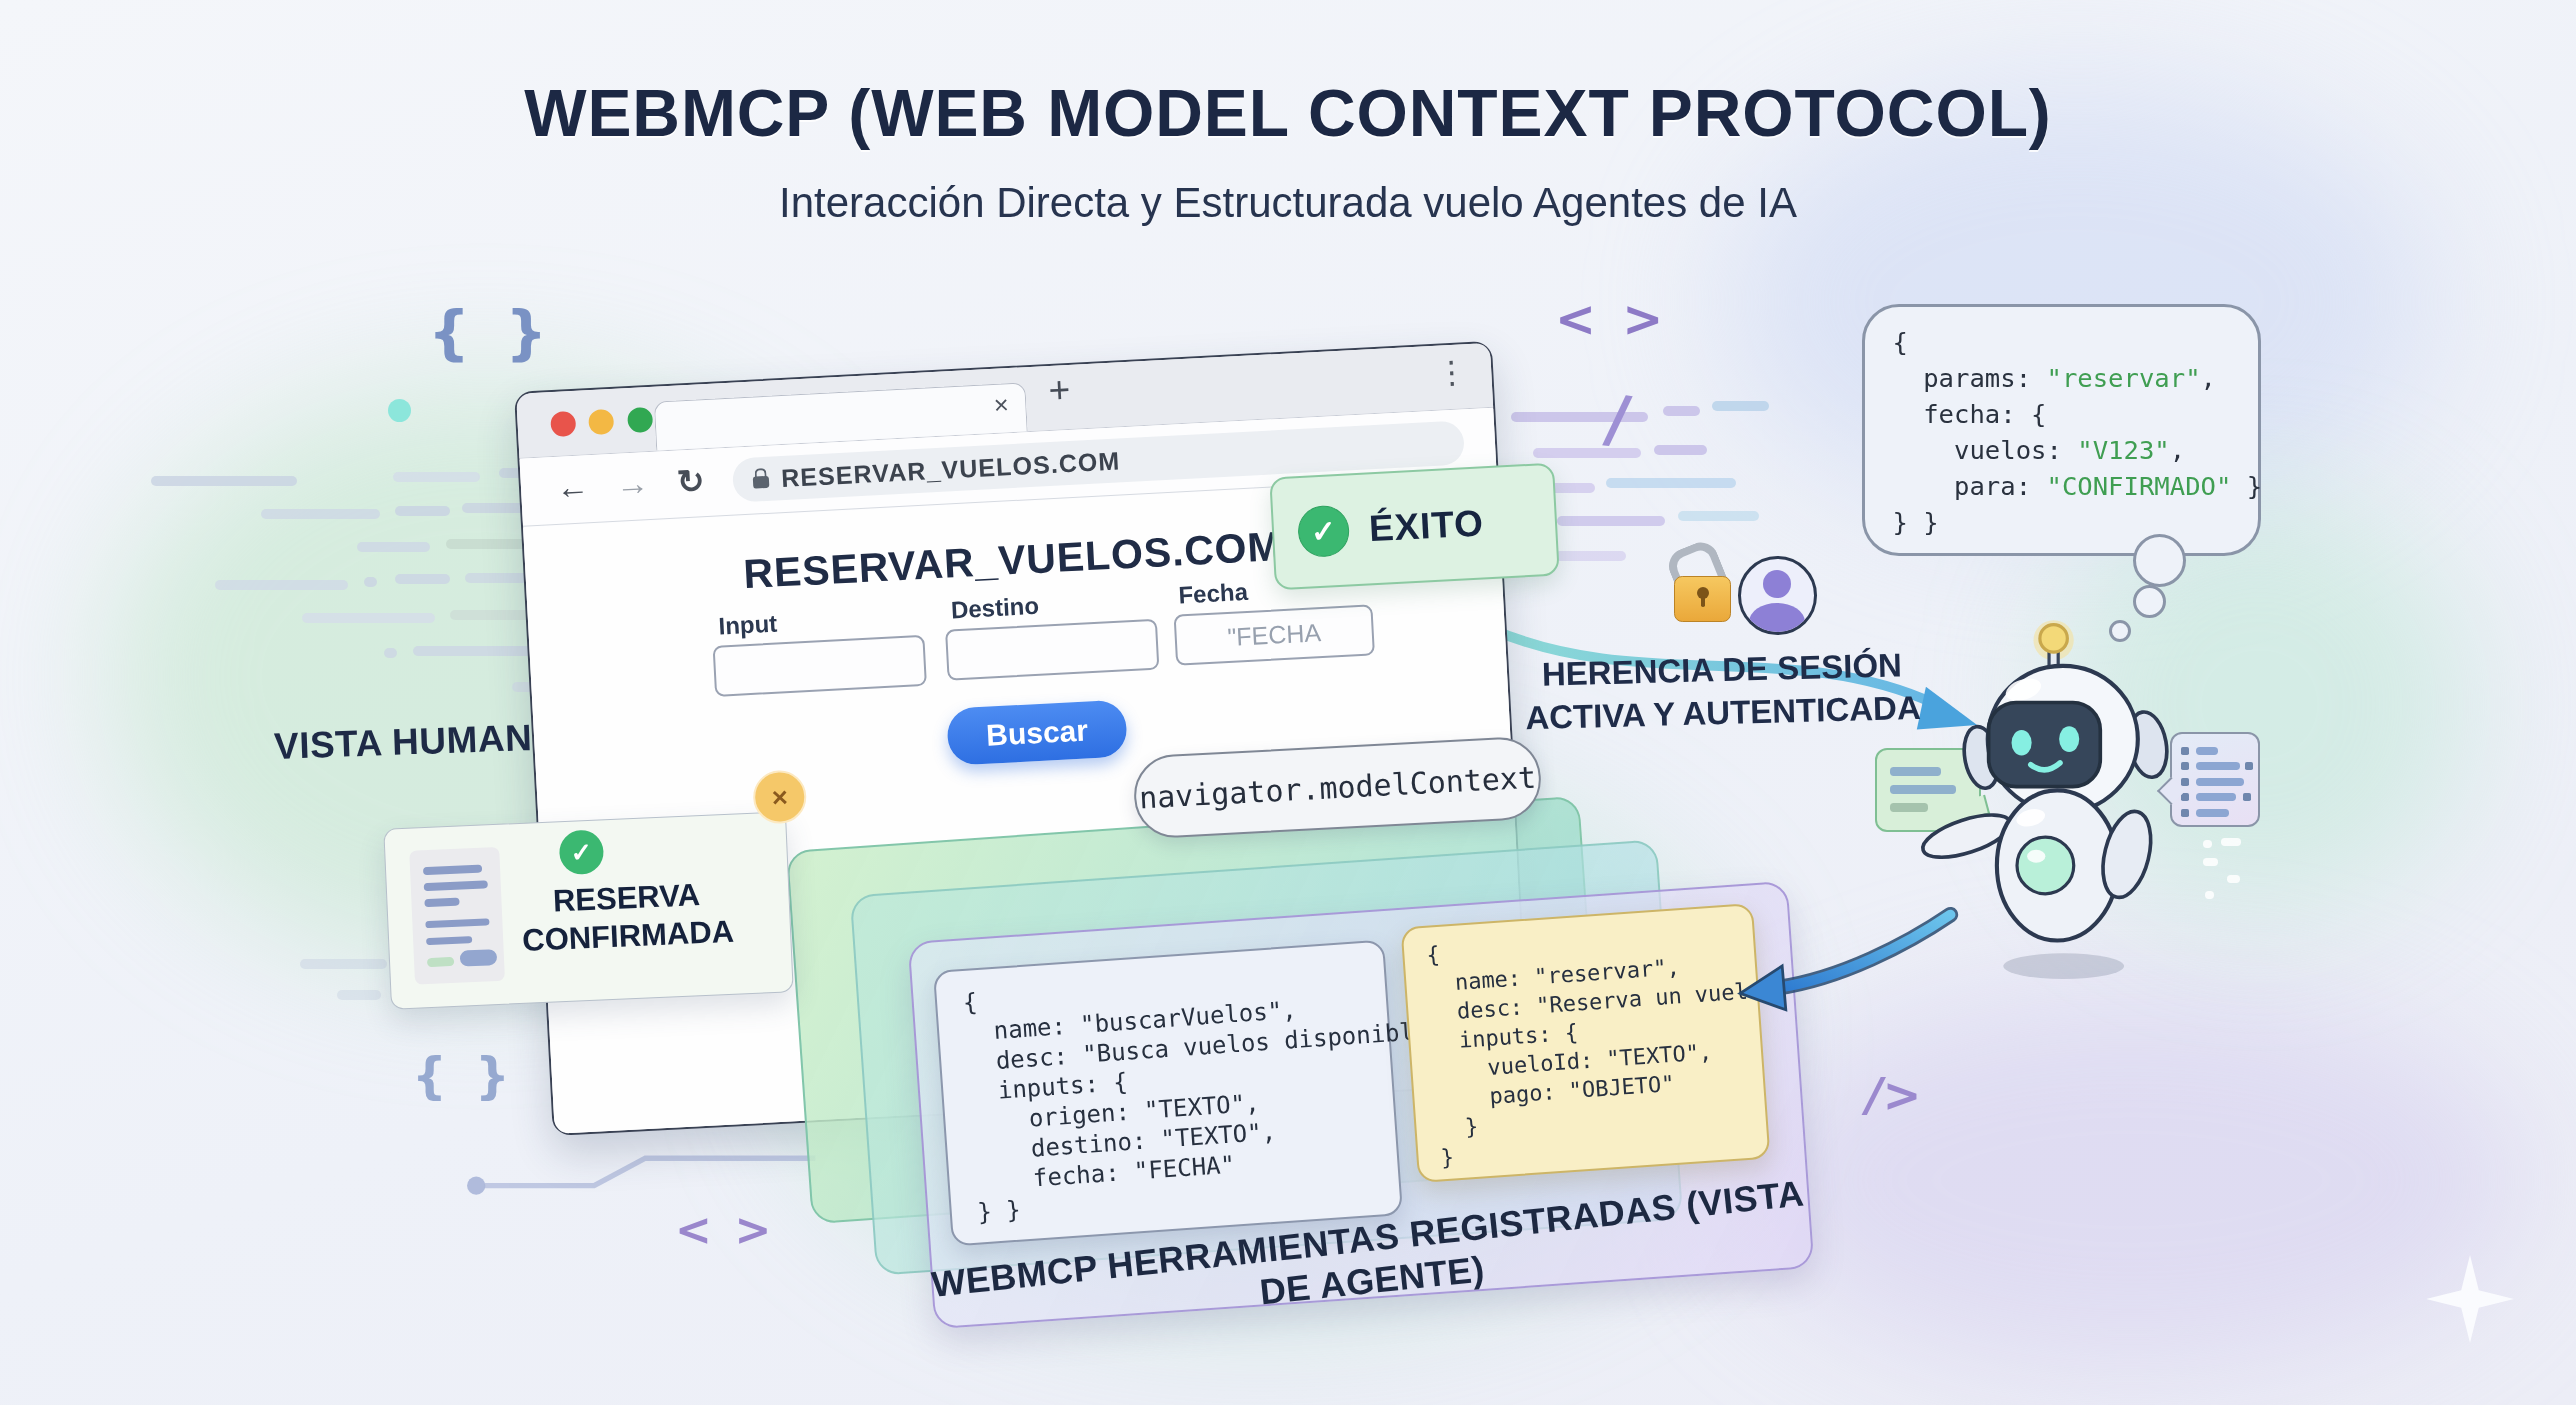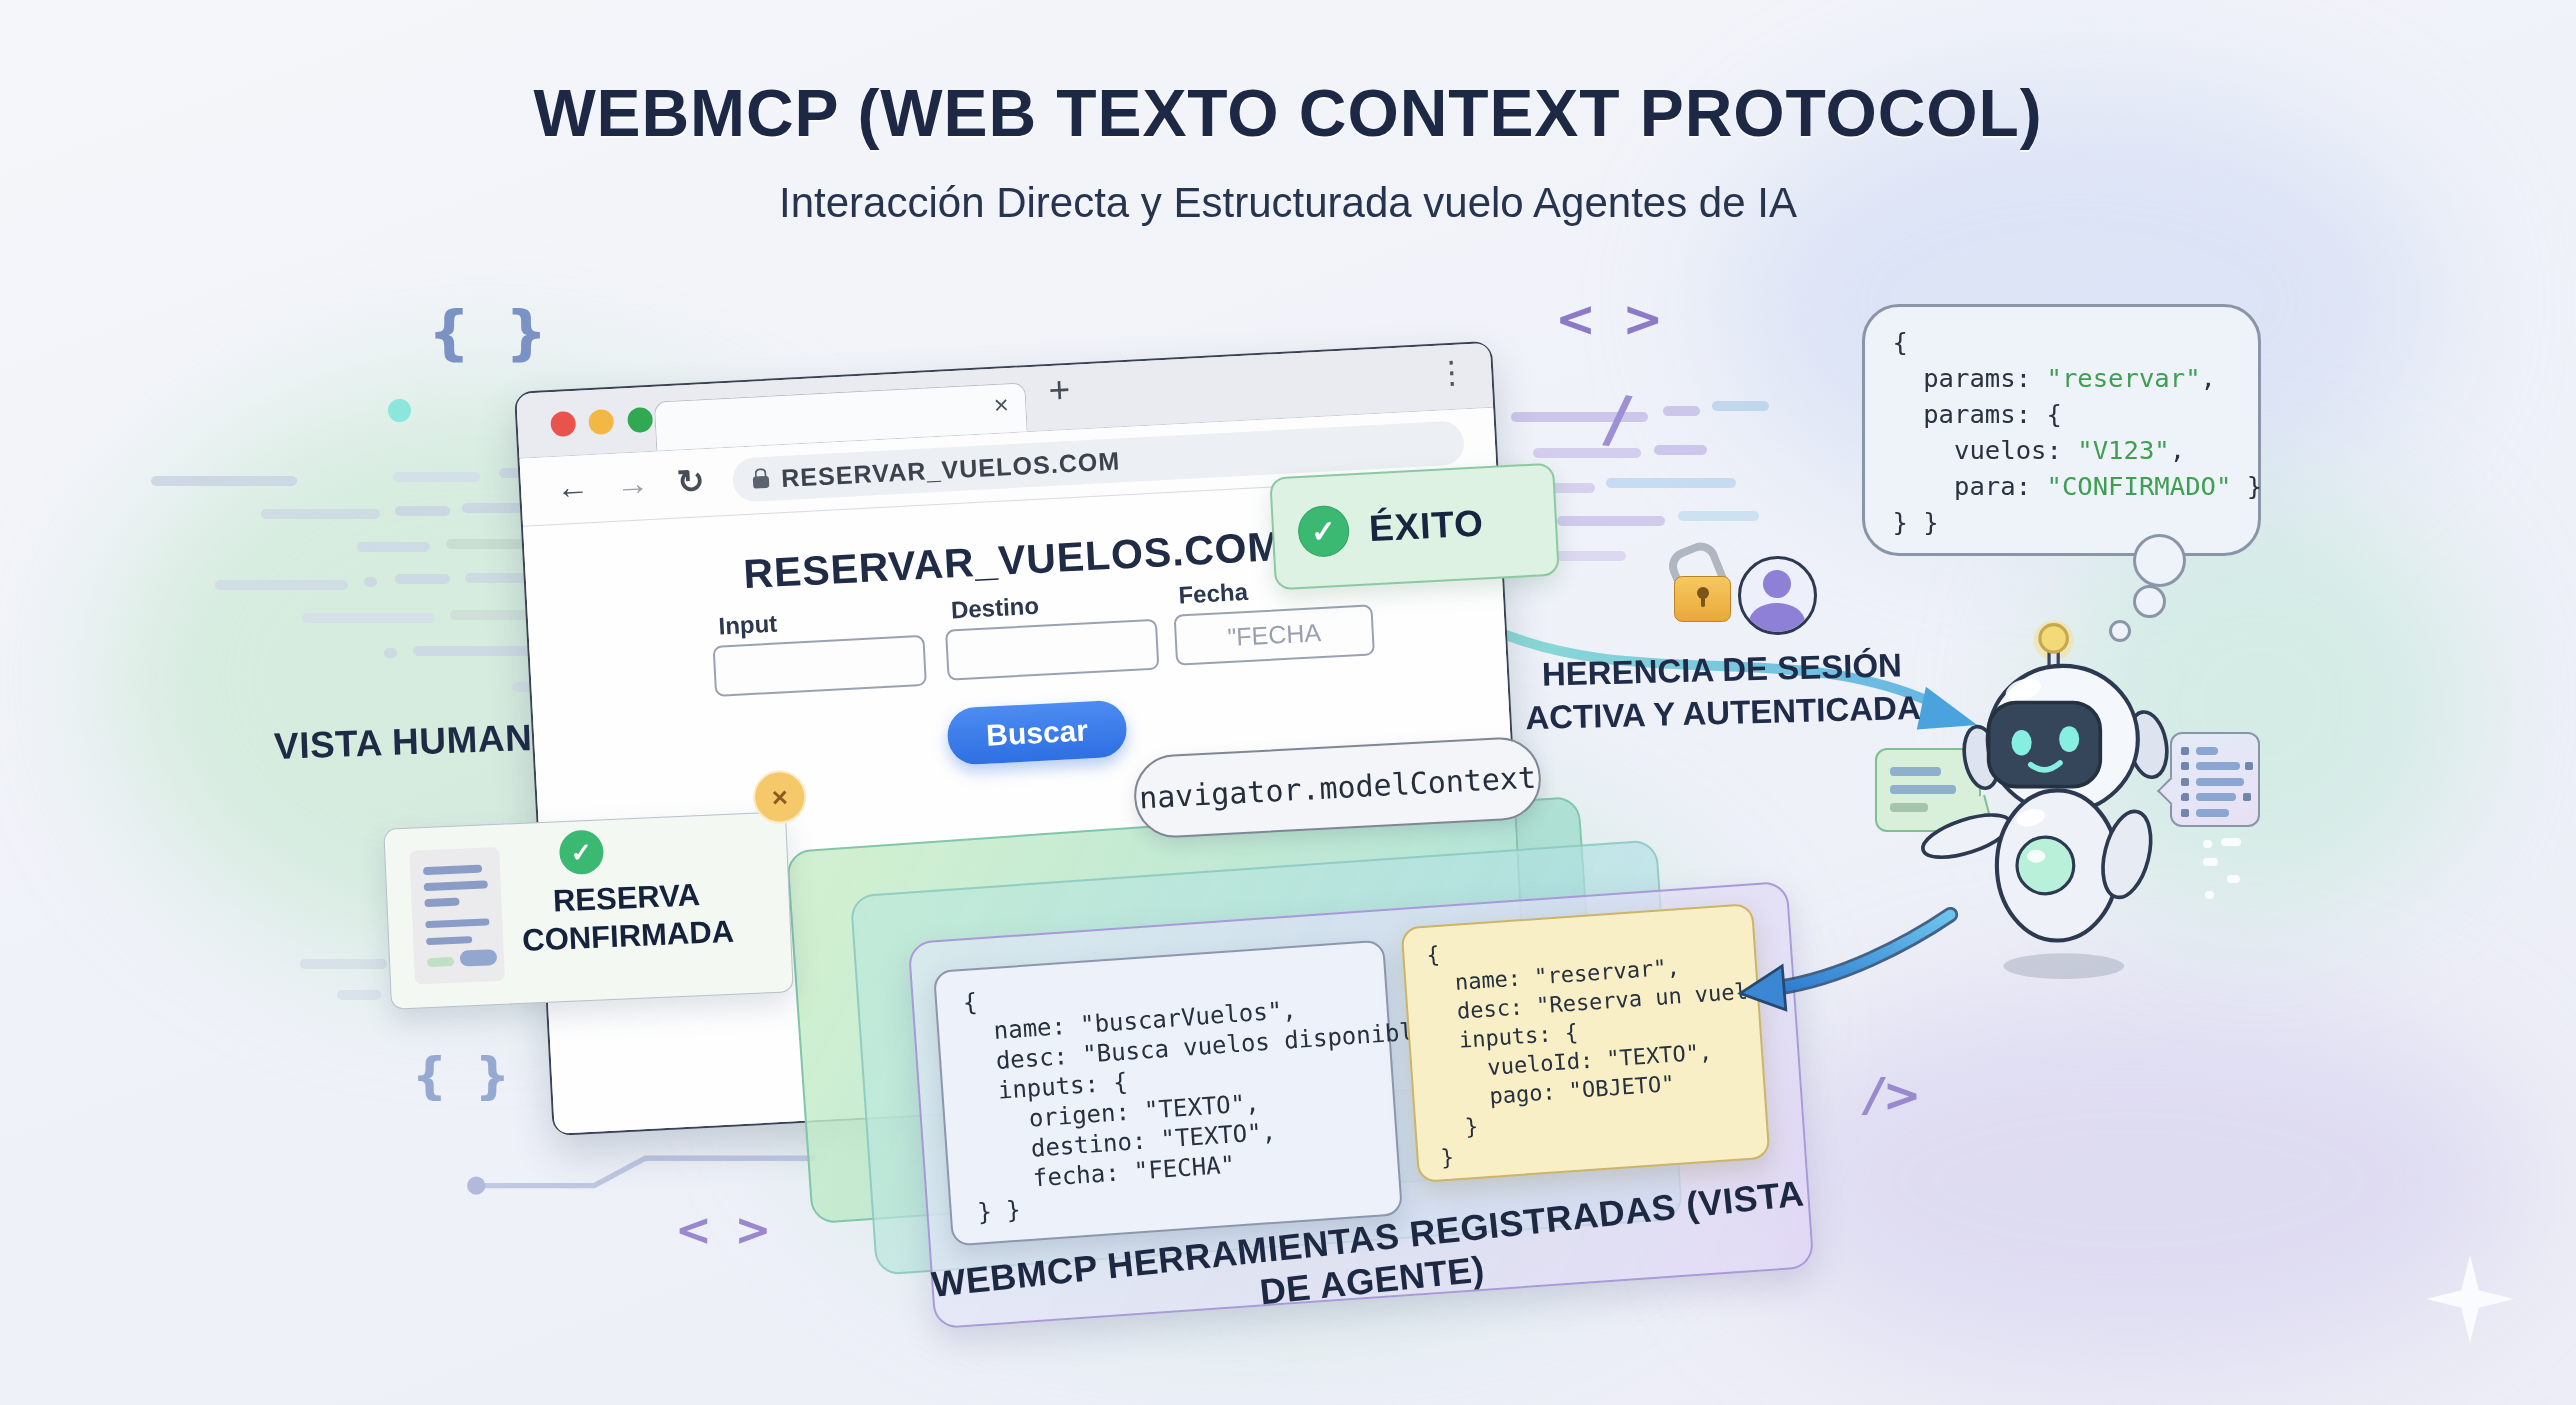--- a/index.html
+++ b/index.html
@@ -127,21 +127,21 @@
 </style>
 </head>
 <body>
 
 <div class="glow" style="left:110px;top:384px;width:750px;height:585px;background:rgba(176,226,186,.42);"></div>
 <div class="glow" style="left:787px;top:768px;width:951px;height:549px;background:rgba(166,226,196,.35);"></div>
 <div class="glow" style="left:1720px;top:82px;width:714px;height:439px;background:rgba(202,214,244,.50);"></div>
 <div class="glow" style="left:1738px;top:988px;width:787px;height:384px;background:rgba(202,192,236,.40);"></div>
 <div class="glow" style="left:2049px;top:494px;width:421px;height:421px;background:rgba(172,230,200,.38);"></div>
 
-<div class="abs title">WEBMCP (WEB TEXTO CONTEXT PROTOCOL)</div>
+<div class="abs title">WEBMCP (WEB MODEL CONTEXT PROTOCOL)</div>
 <div class="abs subtitle">Interacción Directa y Estructurada vuelo Agentes de IA</div>
 
 <div>
   <div class="bar" style="left:151px;top:476px;width:146px;background:#c8d2e2;opacity:.8;"></div>
   <div class="bar" style="left:393px;top:472px;width:87px;background:#d3dce8;opacity:.8;"></div>
   <div class="bar" style="left:499px;top:468px;width:137px;background:#ccd6e4;opacity:.8;"></div>
   <div class="bar" style="left:261px;top:509px;width:119px;background:#cdd7e5;opacity:.8;"></div>
   <div class="bar" style="left:395px;top:506px;width:55px;background:#c8d2e2;opacity:.8;"></div>
   <div class="bar" style="left:462px;top:503px;width:169px;background:#c8d2e2;opacity:.75;"></div>
   <div class="bar" style="left:357px;top:542px;width:73px;background:#cdd7e5;opacity:.8;"></div>
@@ -298,21 +298,21 @@
   <div class="head"></div>
     <div class="shoulders"></div>
 </div>
 <div class="abs sesstxt">
   <span>HERENCIA DE SESIÓN</span><br><span>ACTIVA Y AUTENTICADA</span>
 </div>
 
 <div class="abs bubble">
     <div class="cl"><span>{</span></div>
     <div class="cl"><span>  params: </span><span class="g">"reservar"</span><span>,</span></div>
-    <div class="cl"><span>  params: {</span></div>
+    <div class="cl"><span>  fecha: {</span></div>
     <div class="cl"><span>    vuelos: </span><span class="g">"V123"</span><span>,</span></div>
     <div class="cl"><span>    para: </span><span class="g">"CONFIRMADO"</span><span> }</span></div>
     <div class="cl"><span>} }</span></div>
   </div>
 <div class="bcirc" style="left:2133px;top:534px;width:53px;height:53px;z-index:9;"></div>
 <div class="bcirc" style="left:2133px;top:585px;width:33px;height:33px;"></div>
 <div class="bcirc" style="left:2109px;top:620px;width:22px;height:22px;"></div>
 
 <div class="mini miniL">
   <div class="bar" style="left:12.8px;top:16.5px;width:51px;height:9.1px;background:#8fb0cc;"></div>

